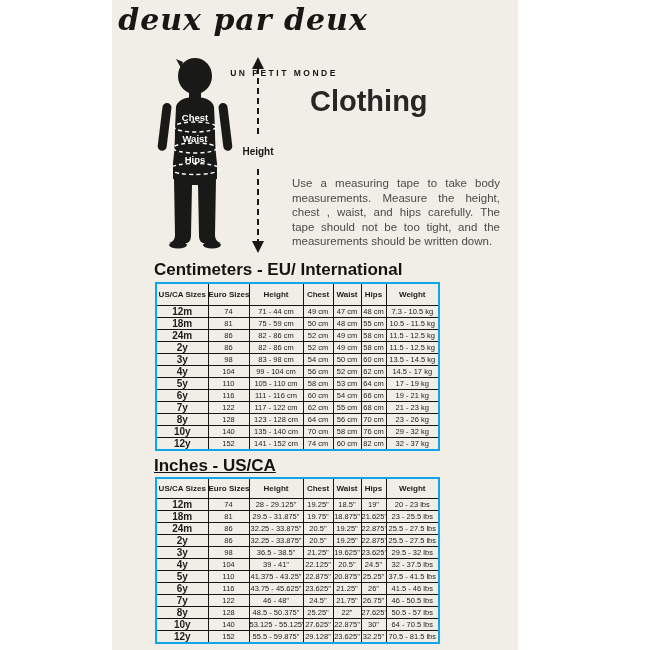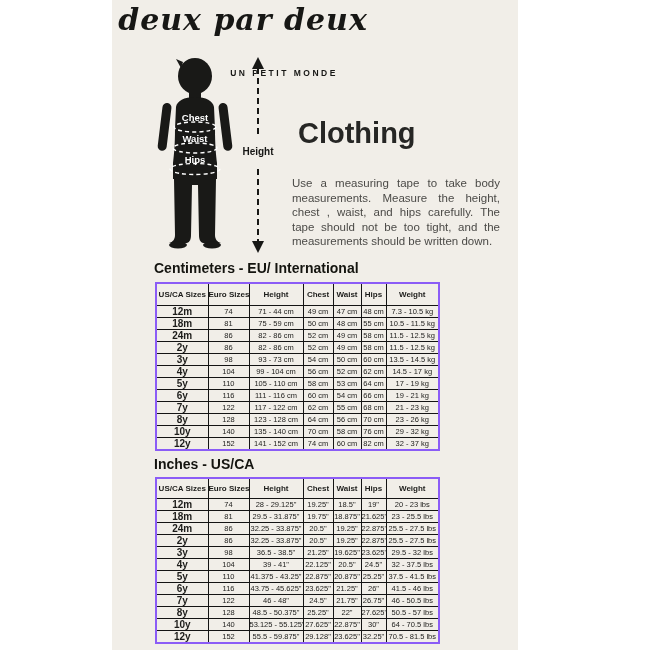--- a/index.html
+++ b/index.html
@@ -8,29 +8,29 @@
   .panel{position:absolute;left:112px;top:0;width:406px;height:650px;background:#f1eee8;}
   .logo{position:absolute;left:118px;top:2px;width:250px;text-align:center;
         font-family:"DejaVu Serif",serif;font-style:italic;font-weight:bold;
         font-size:30px;color:#171715;letter-spacing:1px;}
   .tagline{position:absolute;left:203px;top:41px;width:162px;text-align:center;
         font-size:8.5px;font-weight:bold;letter-spacing:2.5px;color:#171715;margin-top:27px;}
   .figure{position:absolute;left:147px;top:57px;width:96px;height:196px;}
   .harrow{position:absolute;left:243px;top:57px;width:30px;height:196px;}
   .hlabel{position:absolute;left:-11px;top:89px;width:52px;text-align:center;
         font-size:10px;font-weight:bold;color:#171715;}
-  .title{position:absolute;left:298px;top:84px;font-size:29px;line-height:34px;
-        font-weight:bold;color:#262624;margin-top:32px;}
+  .title{position:absolute;left:310px;top:84px;font-size:29px;line-height:34px;
+        font-weight:bold;color:#262624;}
   .desc{position:absolute;left:292px;top:176px;width:208px;font-size:11.5px;
         line-height:14.5px;text-align:justify;color:#4b4a47;}
-  .sechead{position:absolute;font-size:14px;font-weight:bold;color:#14140f;}
+  .sechead{position:absolute;font-size:17px;font-weight:bold;color:#14140f;}
   .sec-cm{left:154px;top:260px;}
-  .sec-in{left:154px;top:456px;}
+  .sec-in{left:154px;top:456px;text-decoration:underline;}
   .sizetable{position:absolute;left:155px;width:283px;border-collapse:collapse;
-        table-layout:fixed;border:2px solid #8b5cf6;padding-left:44px;}
+        table-layout:fixed;border:2px solid #0ea5e9;padding-left:44px;}
   .tbl-cm{top:282px;}
   .tbl-in{top:477px;}
   .sizetable th,.sizetable td{border:1px solid #141414;text-align:center;
         vertical-align:middle;padding:0;color:#1c1c1a;overflow:hidden;white-space:nowrap;}
   .sizetable th{font-size:8px;font-weight:bold;}
   .tbl-cm th{height:21px;}
   .tbl-in th{height:19px;}
   .sizetable td{font-size:7.5px;height:11px;font-weight:normal;}
   .sizetable td:first-child{font-size:10px;font-weight:bold;}
 </style>
@@ -144,21 +144,21 @@
           <td>86</td>
           <td>82 - 86 cm</td>
           <td>52 cm</td>
           <td>49 cm</td>
           <td>58 cm</td>
           <td>11.5 - 12.5 kg</td>
         </tr>
         <tr>
           <td>3y</td>
           <td>98</td>
-          <td>93 - 73 cm</td>
+          <td>83 - 98 cm</td>
           <td>54 cm</td>
           <td>50 cm</td>
           <td>60 cm</td>
           <td>13.5 - 14.5 kg</td>
         </tr>
         <tr>
           <td>4y</td>
           <td>104</td>
           <td>99 - 104 cm</td>
           <td>56 cm</td>

